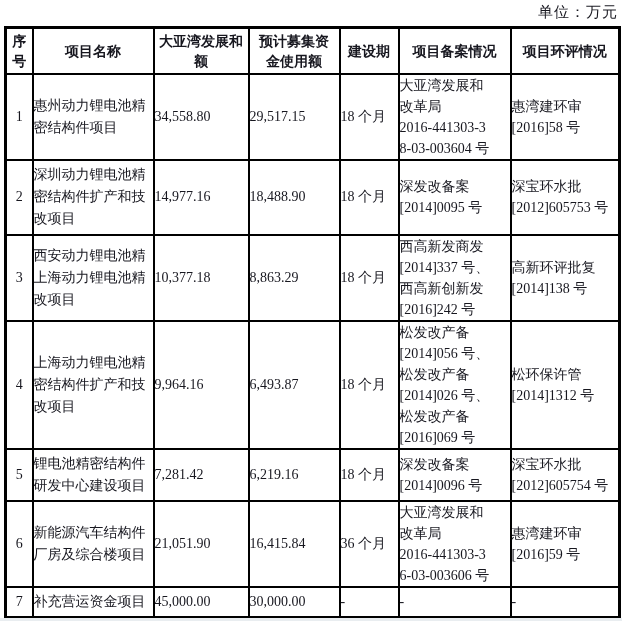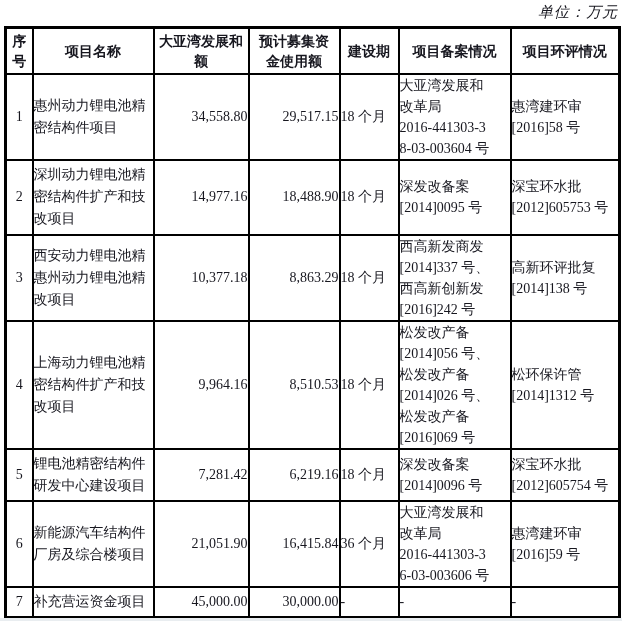--- a/index.html
+++ b/index.html
@@ -18,21 +18,20 @@
   .page {
     padding: 3px 4px 0 4px;
   }
   .unit-label {
     width: 614px;
     text-align: right;
     font-size: 15px;
     line-height: 19px;
     margin-bottom: 4px;
     letter-spacing: 1px;
-    font-style: italic;
   }
   table.projects {
     width: 614px;
     table-layout: fixed;
     border-collapse: collapse;
     border: 3px solid #000;
   }
   table.projects th,
   table.projects td {
     border: 2px solid #000;
@@ -61,21 +60,21 @@
 
   td.c { }
   td.pre { white-space: pre-line; line-height: 21px; }
   td.name {
     text-align: left;
     padding: 3px 4px 3px 9px;
     line-height: 22px;
     white-space: pre-line;
   }
   td.num {
-    text-align: right;
+    text-align: left;
     padding-right: 11px;
     font-variant-numeric: tabular-nums;
   }
   td.seq { text-align: center; }
   tr.total-row td.total-label {
     font-family: "Liberation Sans", "DejaVu Sans", sans-serif;
     font-weight: 700;
     text-align: center;
     font-size: 15px;
   }
@@ -143,39 +142,39 @@
         <td class="num">18,488.90</td>
         <td class="c">18 个月</td>
         <td class="c pre">深发改备案
 [2014]0095 号</td>
         <td class="c pre">深宝环水批
 [2012]605753 号</td>
       </tr>
       <tr>
         <td class="seq">3</td>
         <td class="name">西安动力锂电池精
-惠州动力锂电池精
+上海动力锂电池精
 改项目</td>
         <td class="num">10,377.18</td>
         <td class="num">8,863.29</td>
         <td class="c">18 个月</td>
         <td class="c pre">西高新发商发
 [2014]337 号、
 西高新创新发
 [2016]242 号</td>
         <td class="c pre">高新环评批复
 [2014]138 号</td>
       </tr>
       <tr>
         <td class="seq">4</td>
         <td class="name">上海动力锂电池精
 密结构件扩产和技
 改项目</td>
         <td class="num">9,964.16</td>
-        <td class="num">8,510.53</td>
+        <td class="num">6,493.87</td>
         <td class="c">18 个月</td>
         <td class="c pre">松发改产备
 [2014]056 号、
 松发改产备
 [2014]026 号、
 松发改产备
 [2016]069 号</td>
         <td class="c pre">松环保许管
 [2014]1312 号</td>
       </tr>

